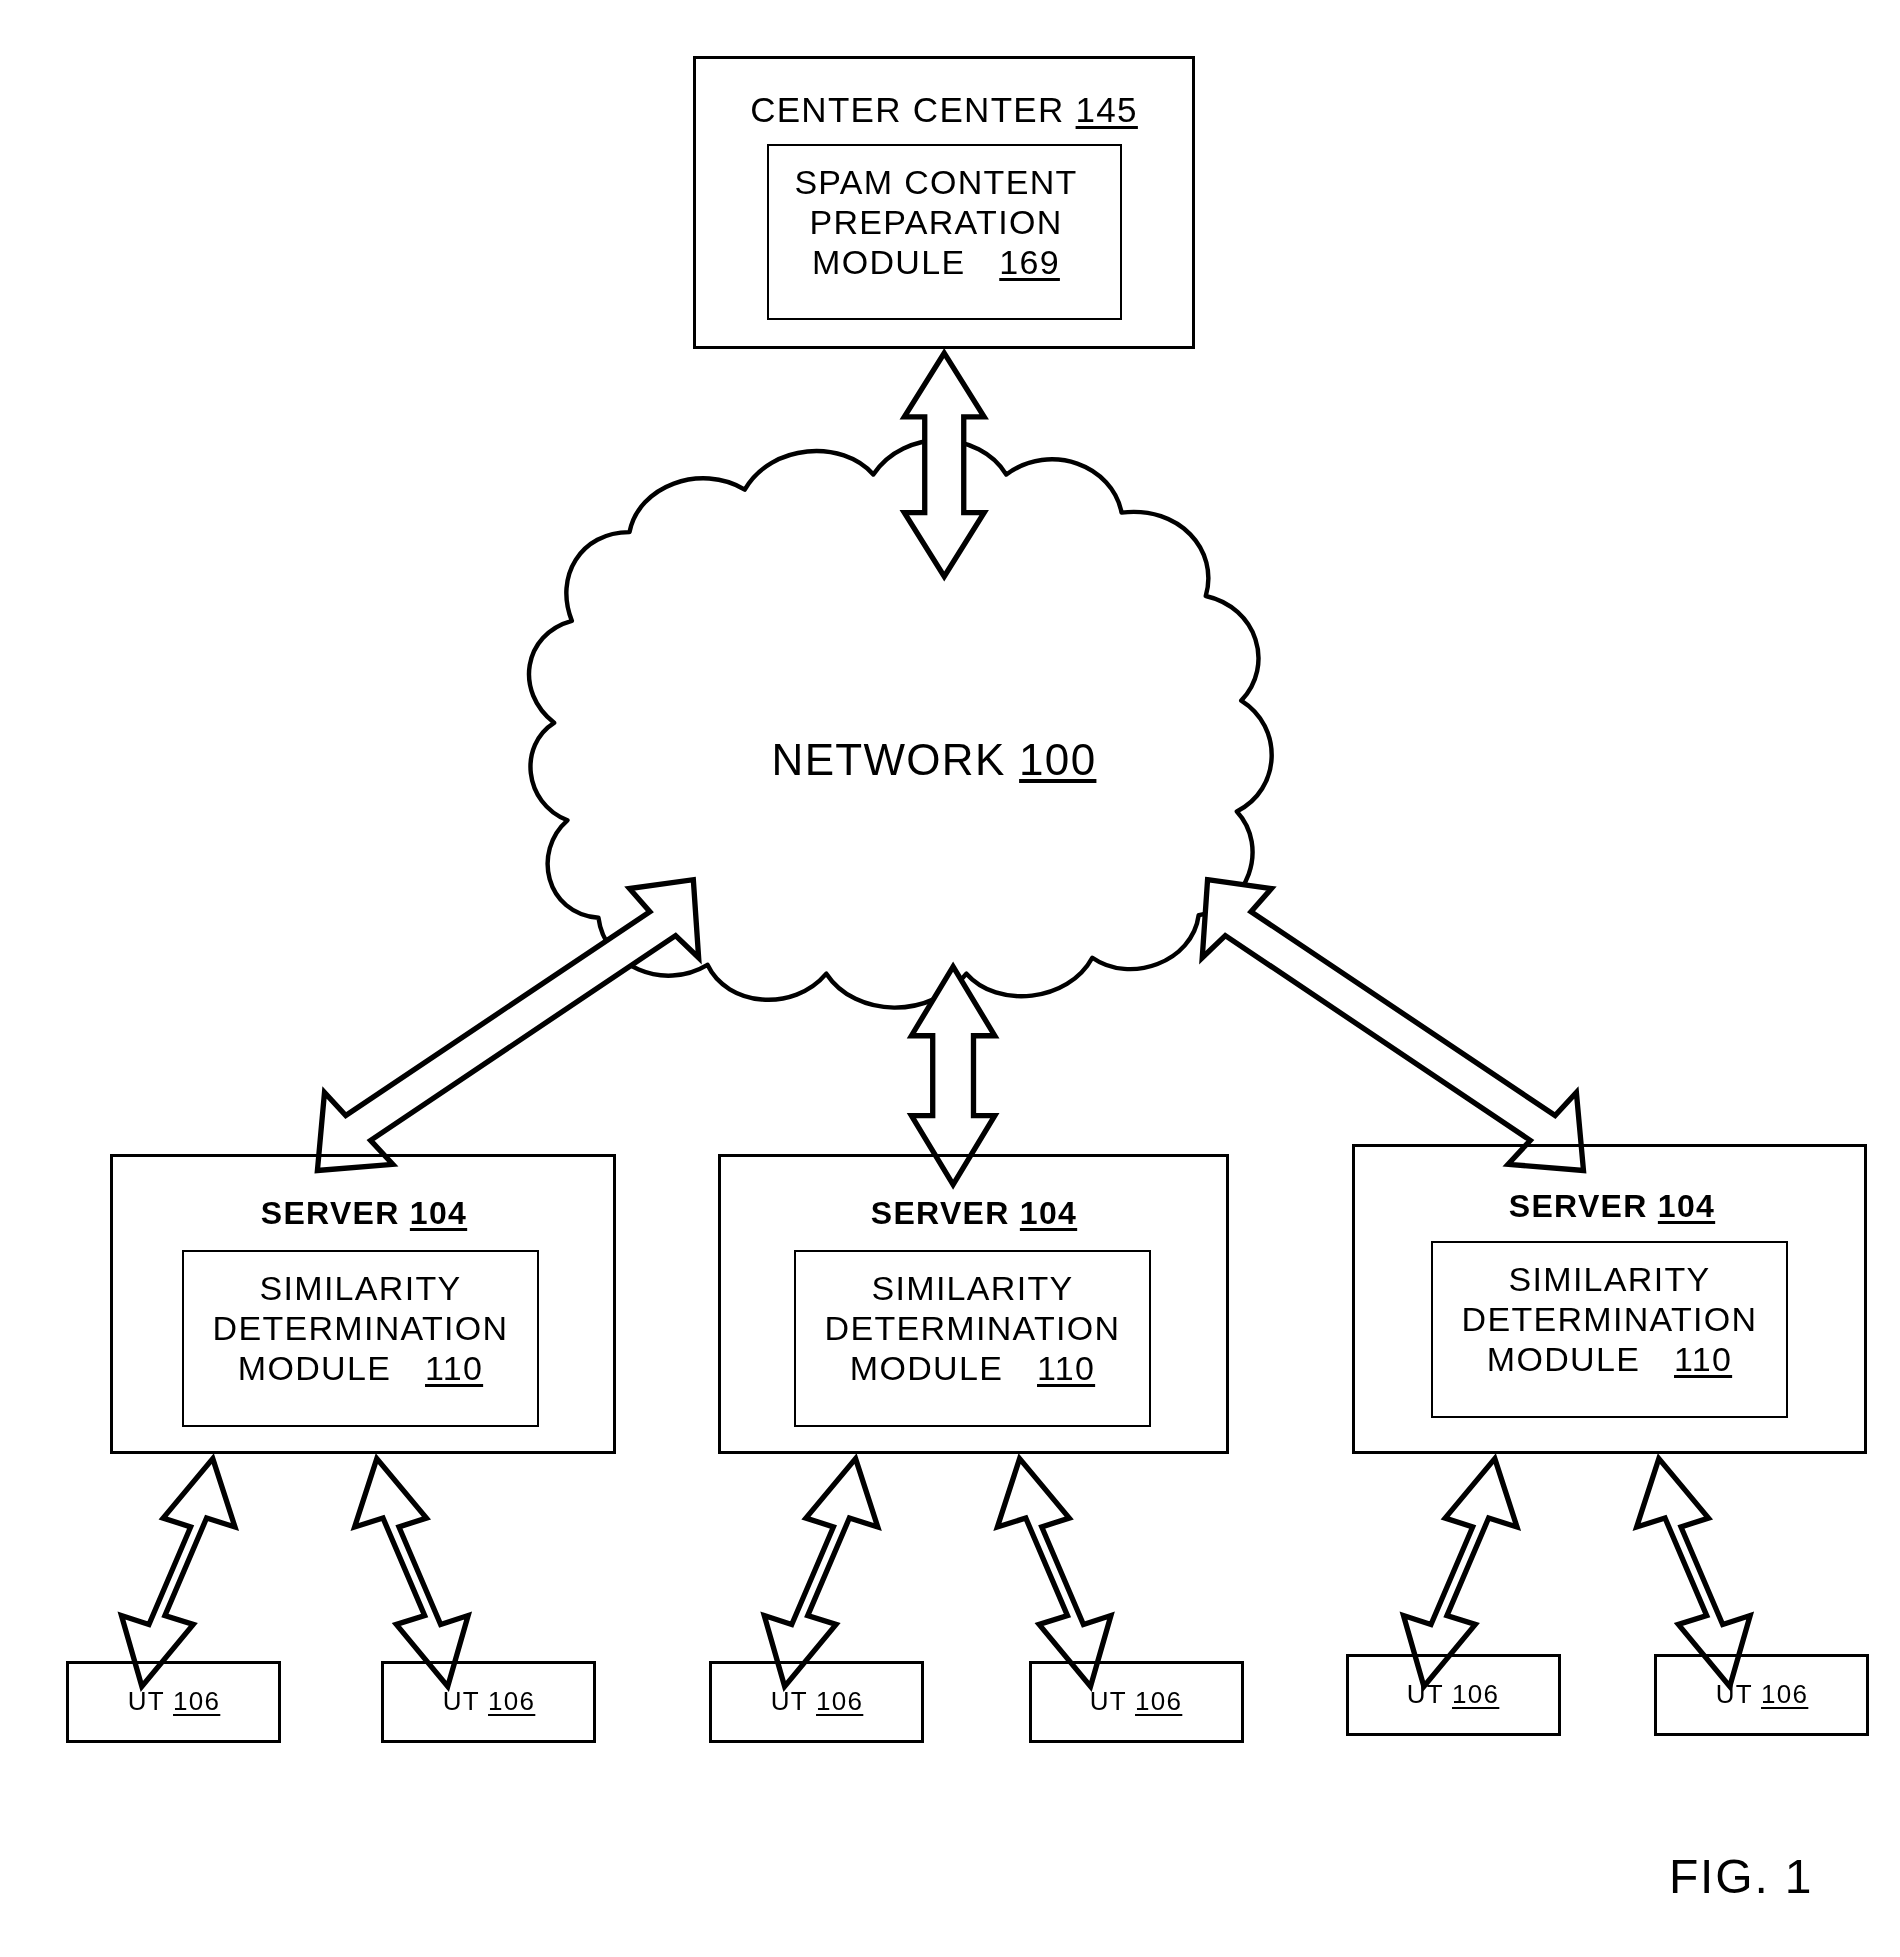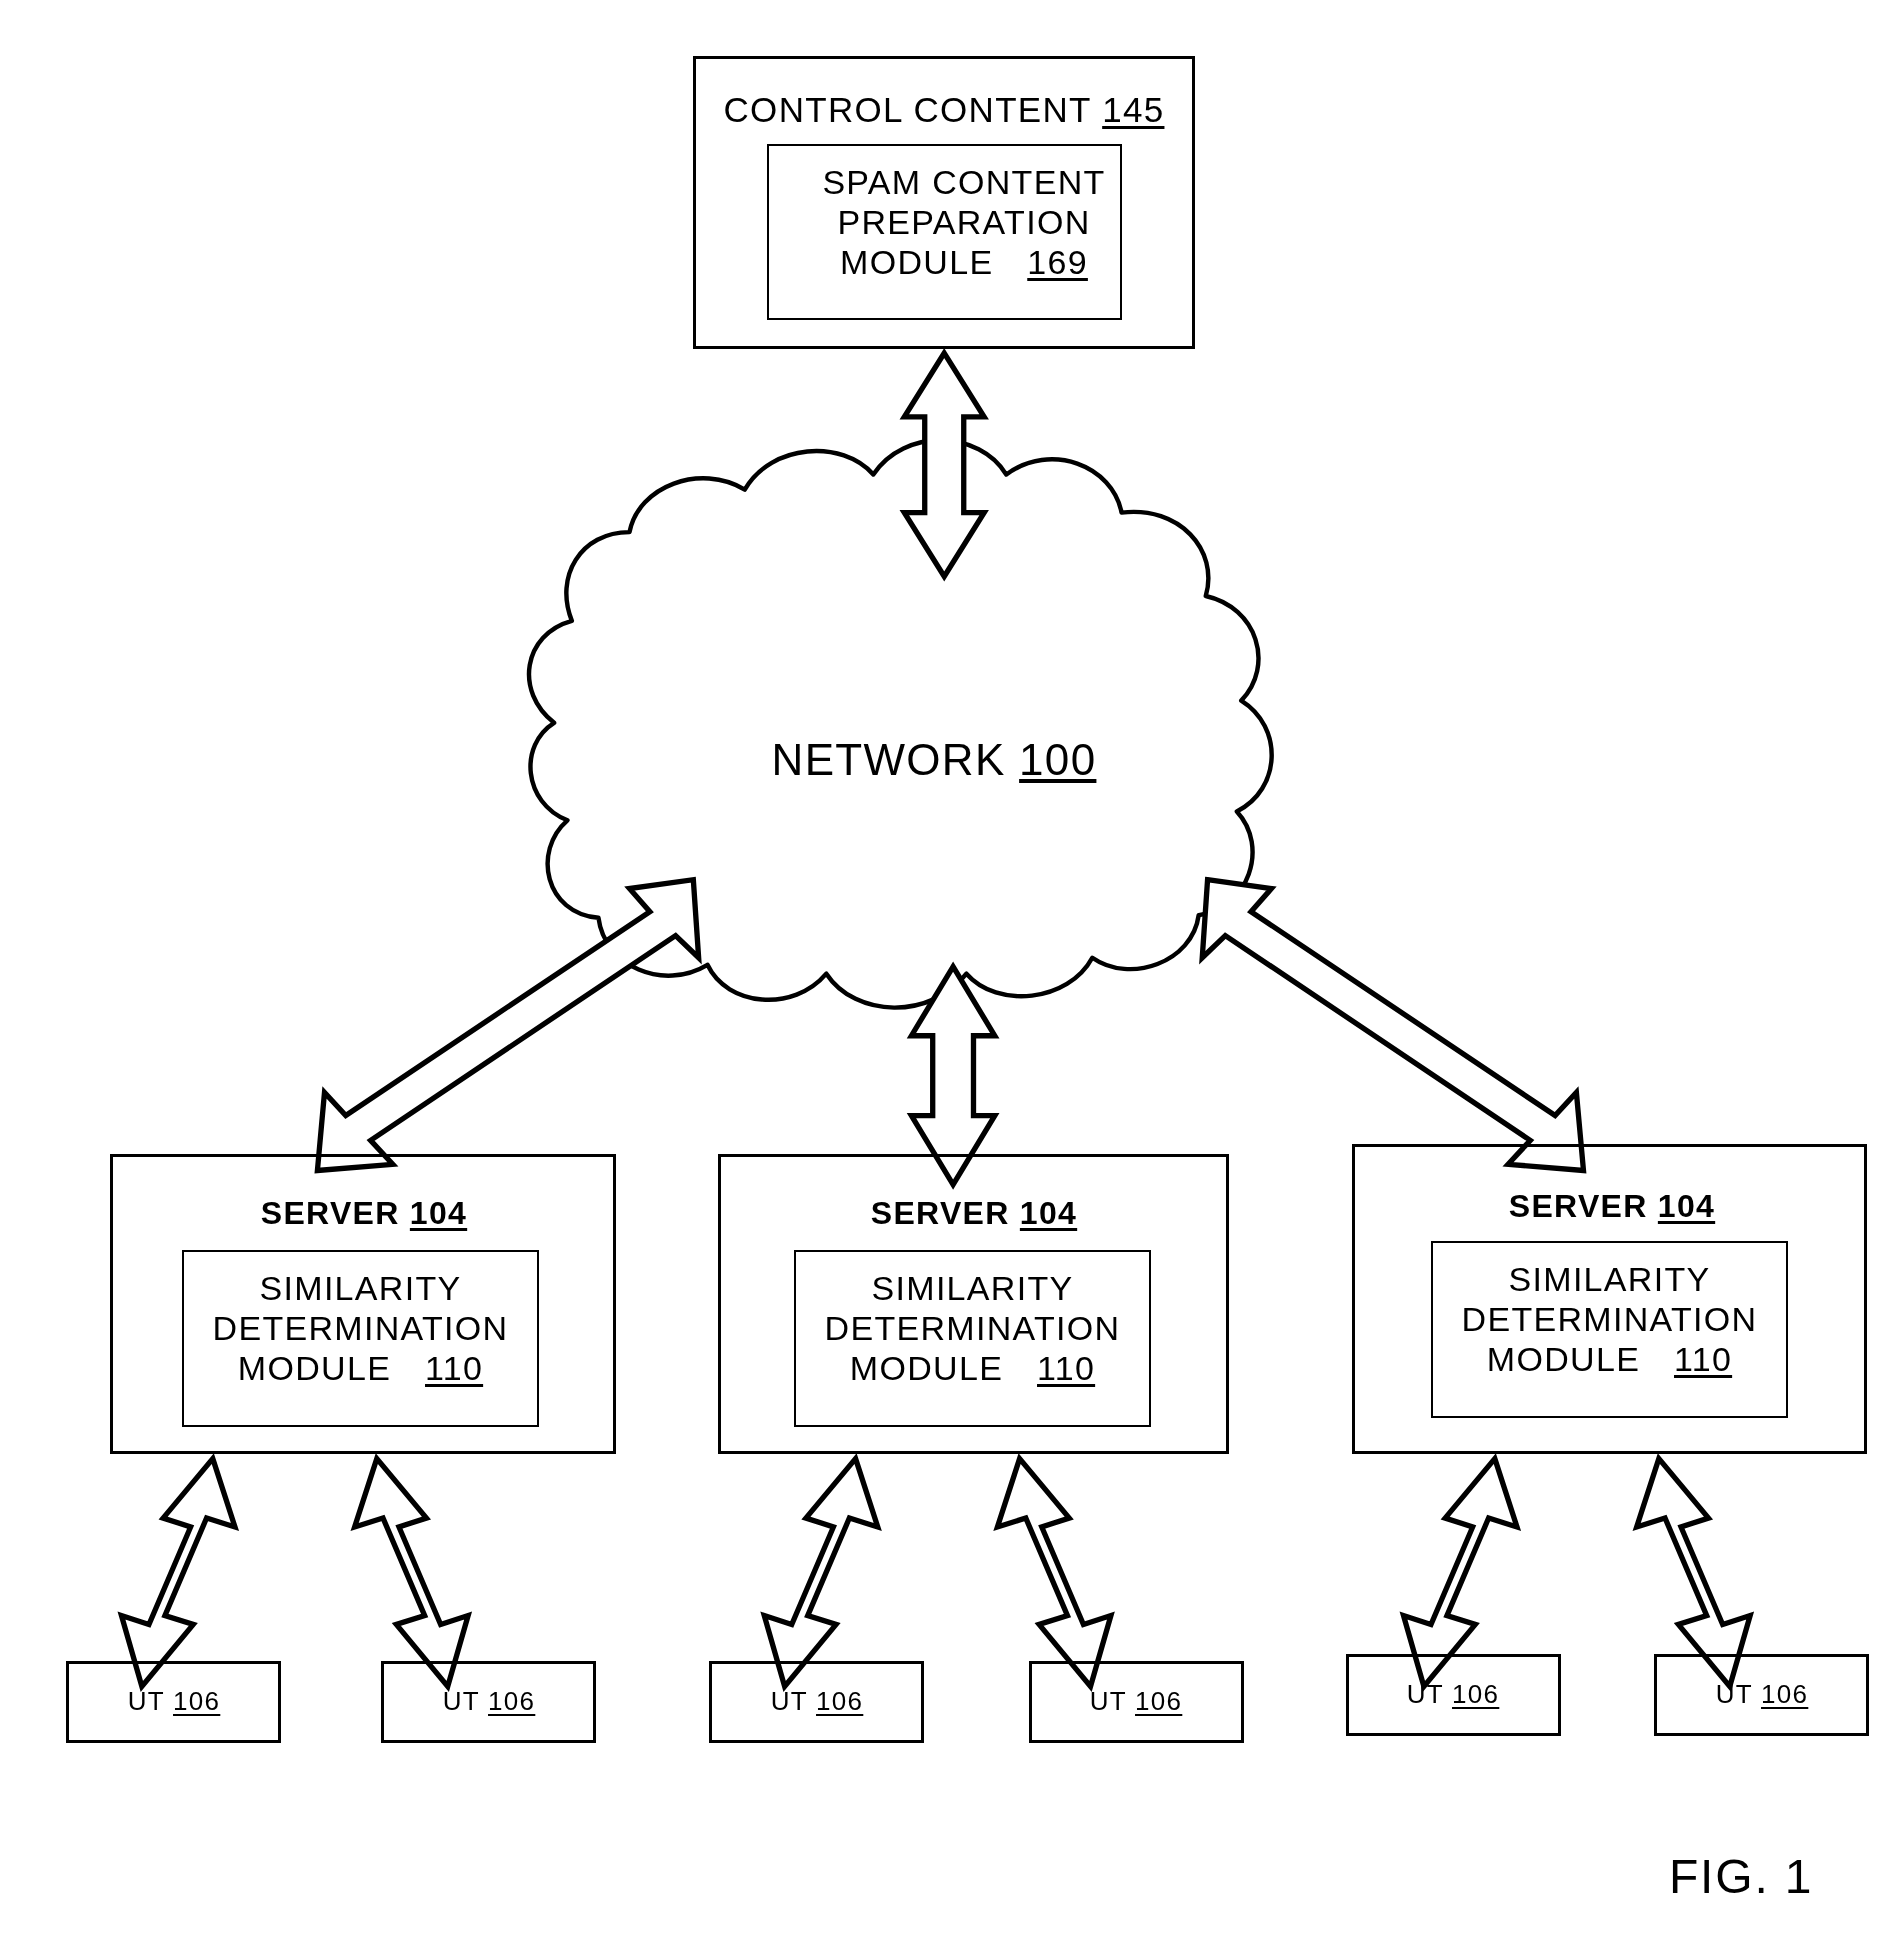--- a/index.html
+++ b/index.html
@@ -171,26 +171,26 @@
       <path d="M 1871,1645
                L 1846,1722 L 1878,1712 L 1925,1822
                L 1893,1832 L 1951,1902 L 1974,1822
                L 1943,1832 L 1896,1722 L 1927,1712 Z" fill="#ffffff" stroke="#000000" stroke-width="6" stroke-linejoin="miter"></path>
     </g>
   </svg>
 
   <div class="node-box" style="left:693px; top:56px; width:502px; height:293px;">
   </div>
   <div class="lbl lbl-cc txt-center" style="left:944px; top:92px;">
-    <span>CONTROL CONTENT</span>
+    <span>CENTER CENTER</span>
     <span class="ref">145</span>
   </div>
   <div class="inner-box" style="left:767px; top:144px; width:355px; height:176px;">
   </div>
-  <div class="lbl lbl-mod" style="left:767px; top:162px; width:338px;padding-left:28px;">
+  <div class="lbl lbl-mod" style="left:767px; top:162px; width:338px;">
     <div>SPAM CONTENT</div>
     <div>PREPARATION</div>
     <div>
       <span>MODULE</span>
       <span style="display:inline-block;width:12.4px;"></span> <span class="ref">169</span>
     </div>
   </div>
 
   <div class="lbl lbl-net txt-center" style="left:934px; top:738px;">
     <span>NETWORK</span>

